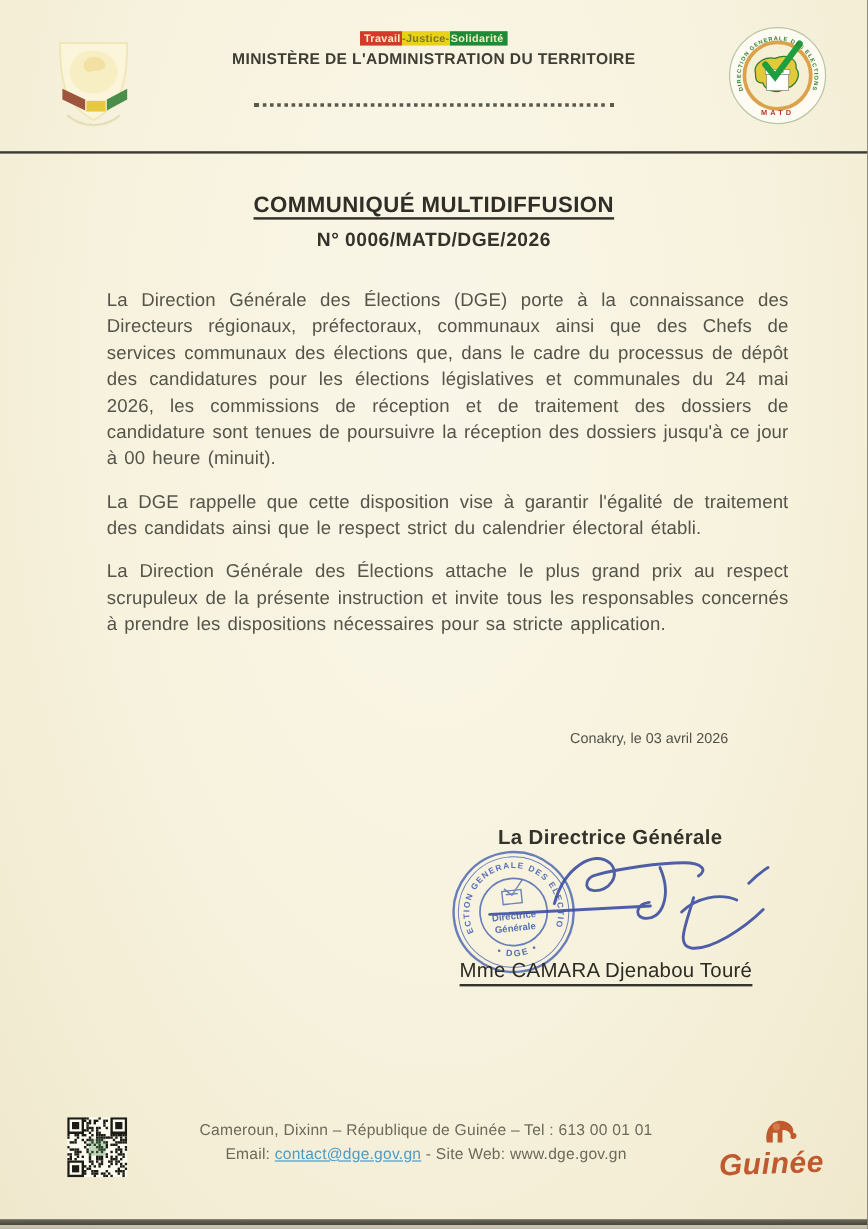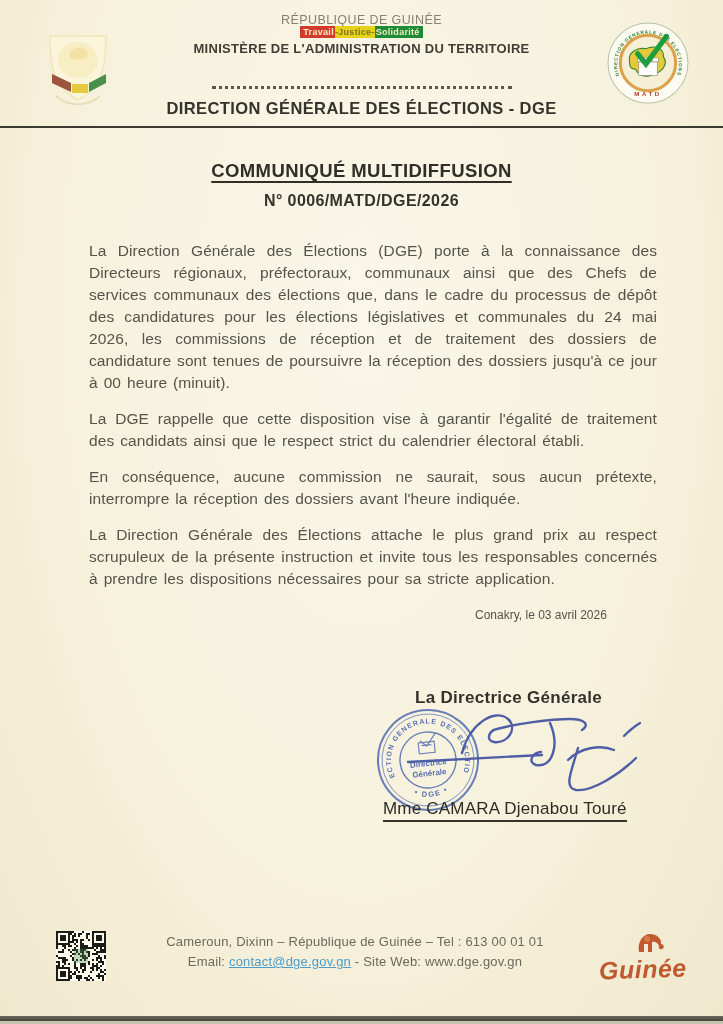--- a/index.html
+++ b/index.html
@@ -81,34 +81,31 @@
       <rect x="31" y="39" width="18" height="13" fill="#ffffff" stroke="#8a8a76" stroke-width=".6"></rect>
       <line x1="35" y1="37" x2="45" y2="37" stroke="#555" stroke-width=".8"></line>
     </g>
     <path d="M30,31 L38,41 L58,14" fill="none" stroke="#1d9e3f" stroke-width="5" stroke-linecap="round"></path>
     <text font-size="4.6" fill="#2e7d32" font-weight="bold" letter-spacing=".8">
       <textPath href="#sealArc" startOffset="50%" text-anchor="middle">DIRECTION GENERALE DES ELECTIONS</textPath>
     </text>
     <text x="40" y="72" font-size="6" fill="#b23a2a" font-weight="bold" letter-spacing="2.5" text-anchor="middle">MATD</text>
   </svg>
 
-  <div class="hcenter republic">RÉPUBLIQUE DE GUINÉE</div>
   <div class="hcenter motto"><span class="m-red">Travail</span><span class="m-yel">-Justice-</span><span class="m-grn">Solidarité</span></div>
   <div class="hcenter ministry1">MINISTÈRE DE L'ADMINISTRATION DU TERRITOIRE</div>
   <div class="dots"></div>
-  <div class="hcenter direction">DIRECTION GÉNÉRALE DES ÉLECTIONS - DGE</div>
   <div class="full-rule"></div>
 
   <div class="hcenter doc-title">COMMUNIQUÉ MULTIDIFFUSION</div>
   <div class="hcenter doc-ref">N° 0006/MATD/DGE/2026</div>
 
   <section class="body-text">
     <p>La Direction Générale des Élections (DGE) porte à la connaissance des Directeurs régionaux, préfectoraux, communaux ainsi que des Chefs de services communaux des élections que, dans le cadre du processus de dépôt des candidatures pour les élections législatives et communales du 24 mai 2026, les commissions de réception et de traitement des dossiers de candidature sont tenues de poursuivre la réception des dossiers jusqu'à ce jour à 00 heure (minuit).</p>
     <p>La DGE rappelle que cette disposition vise à garantir l'égalité de traitement des candidats ainsi que le respect strict du calendrier électoral établi.</p>
-    <p>En conséquence, aucune commission ne saurait, sous aucun prétexte, interrompre la réception des dossiers avant l'heure indiquée.</p>
     <p>La Direction Générale des Élections attache le plus grand prix au respect scrupuleux de la présente instruction et invite tous les responsables concernés à prendre les dispositions nécessaires pour sa stricte application.</p>
   </section>
 
   <div class="place-date">Conakry, le 03 avril 2026</div>
   <div class="role">La Directrice Générale</div>
 
   <svg class="stamp" width="120" height="120" viewBox="0 0 120 120">
     <defs>
       <path id="stampArcTop" d="M26,75 A37,37 0 1 1 94,75"></path>
       <path id="stampArcBottom" d="M36,88 A37,37 0 0 0 84,88"></path>

